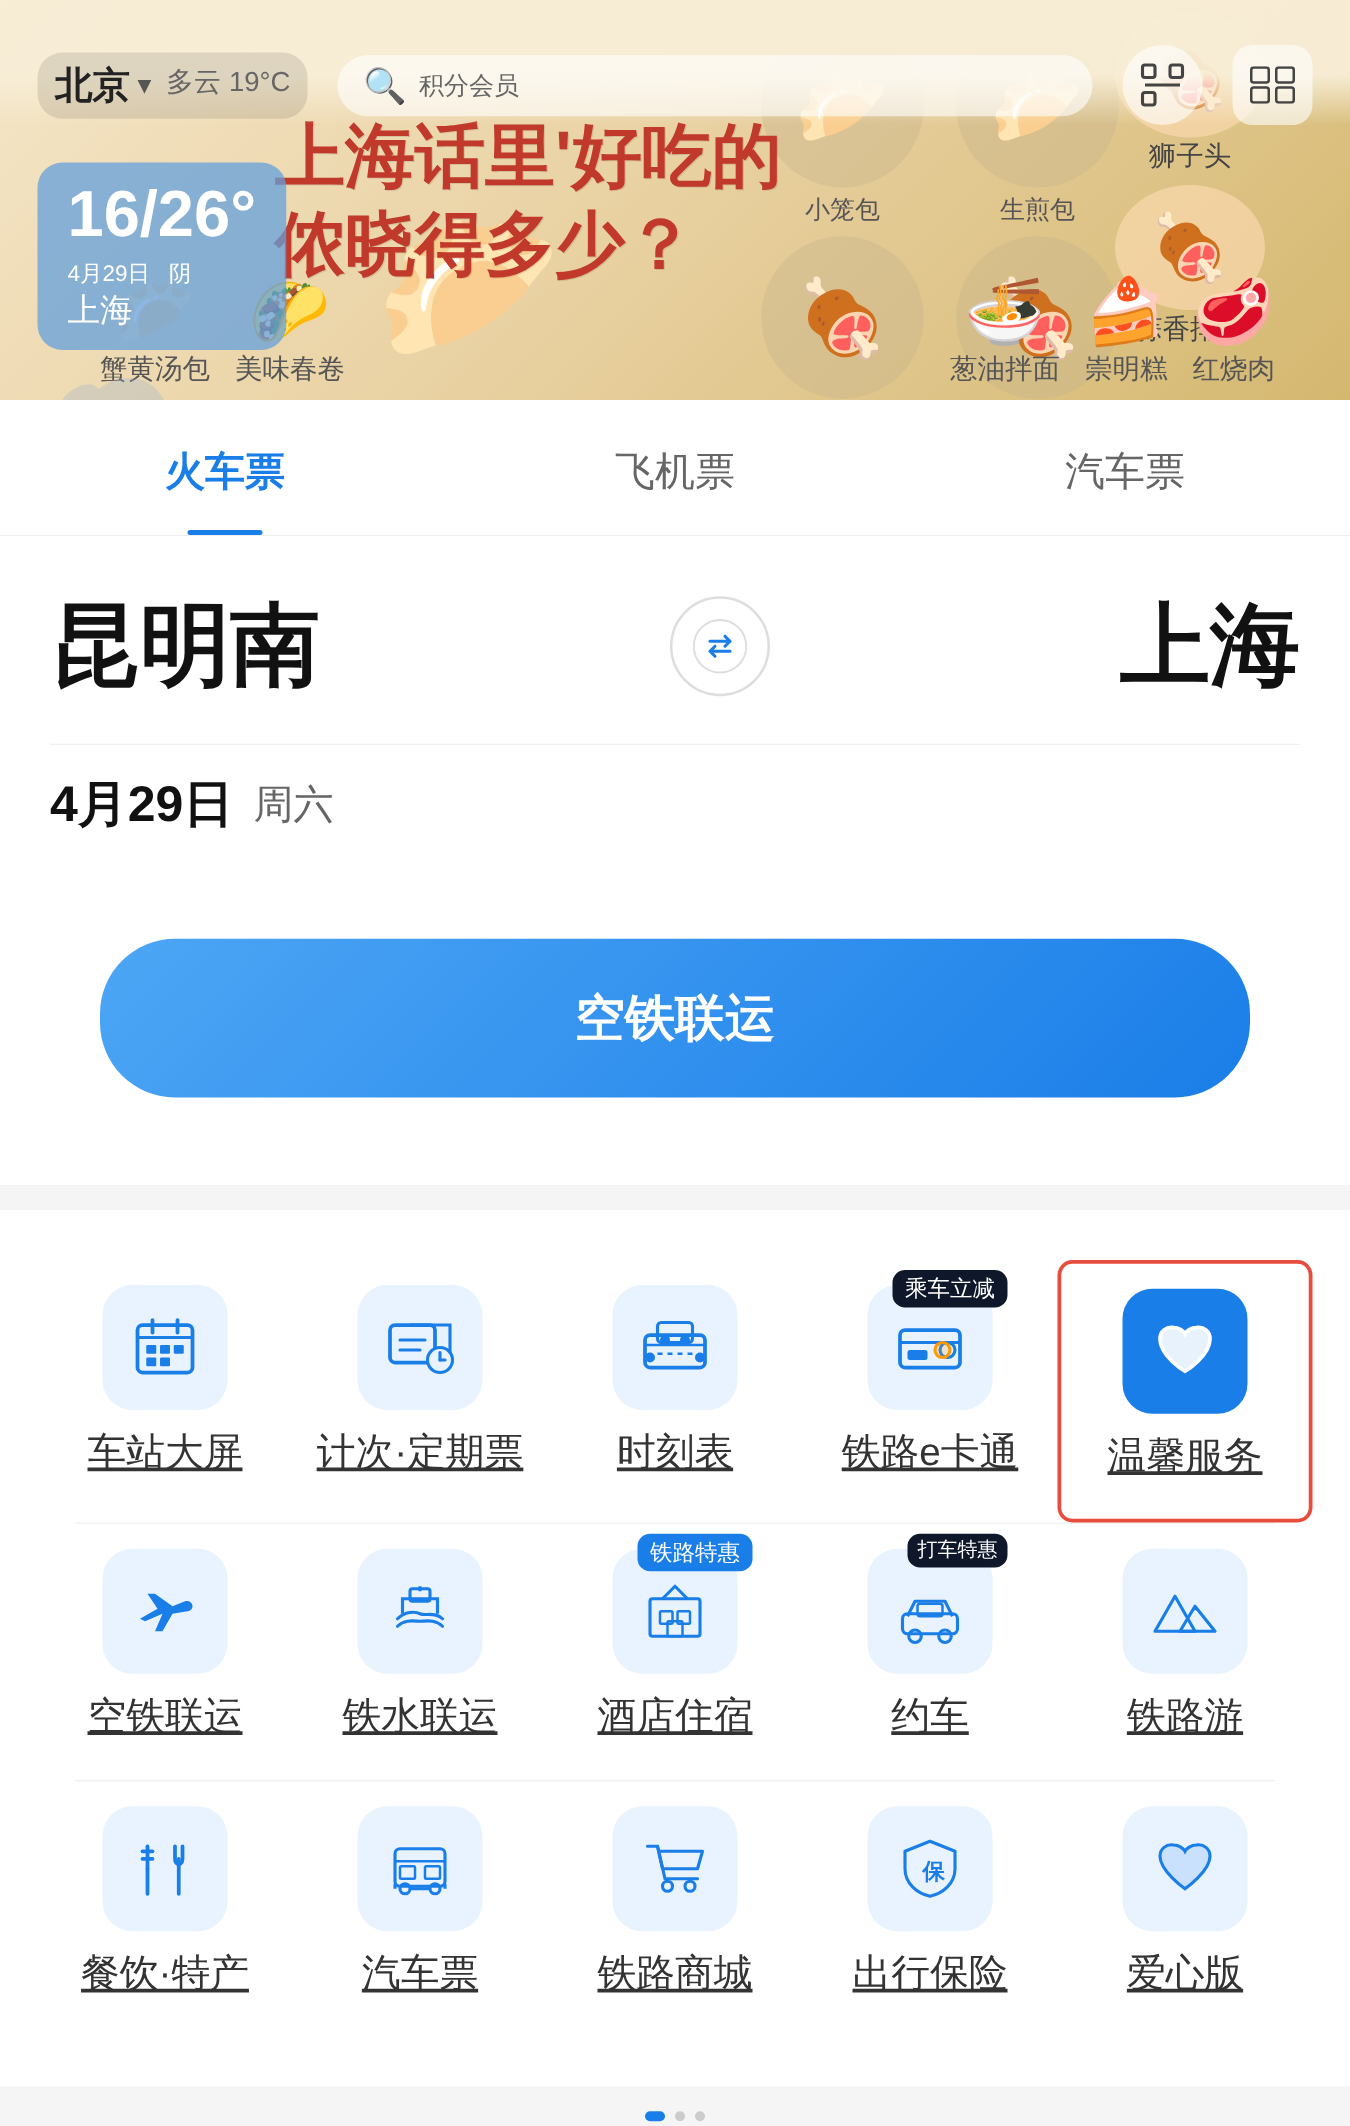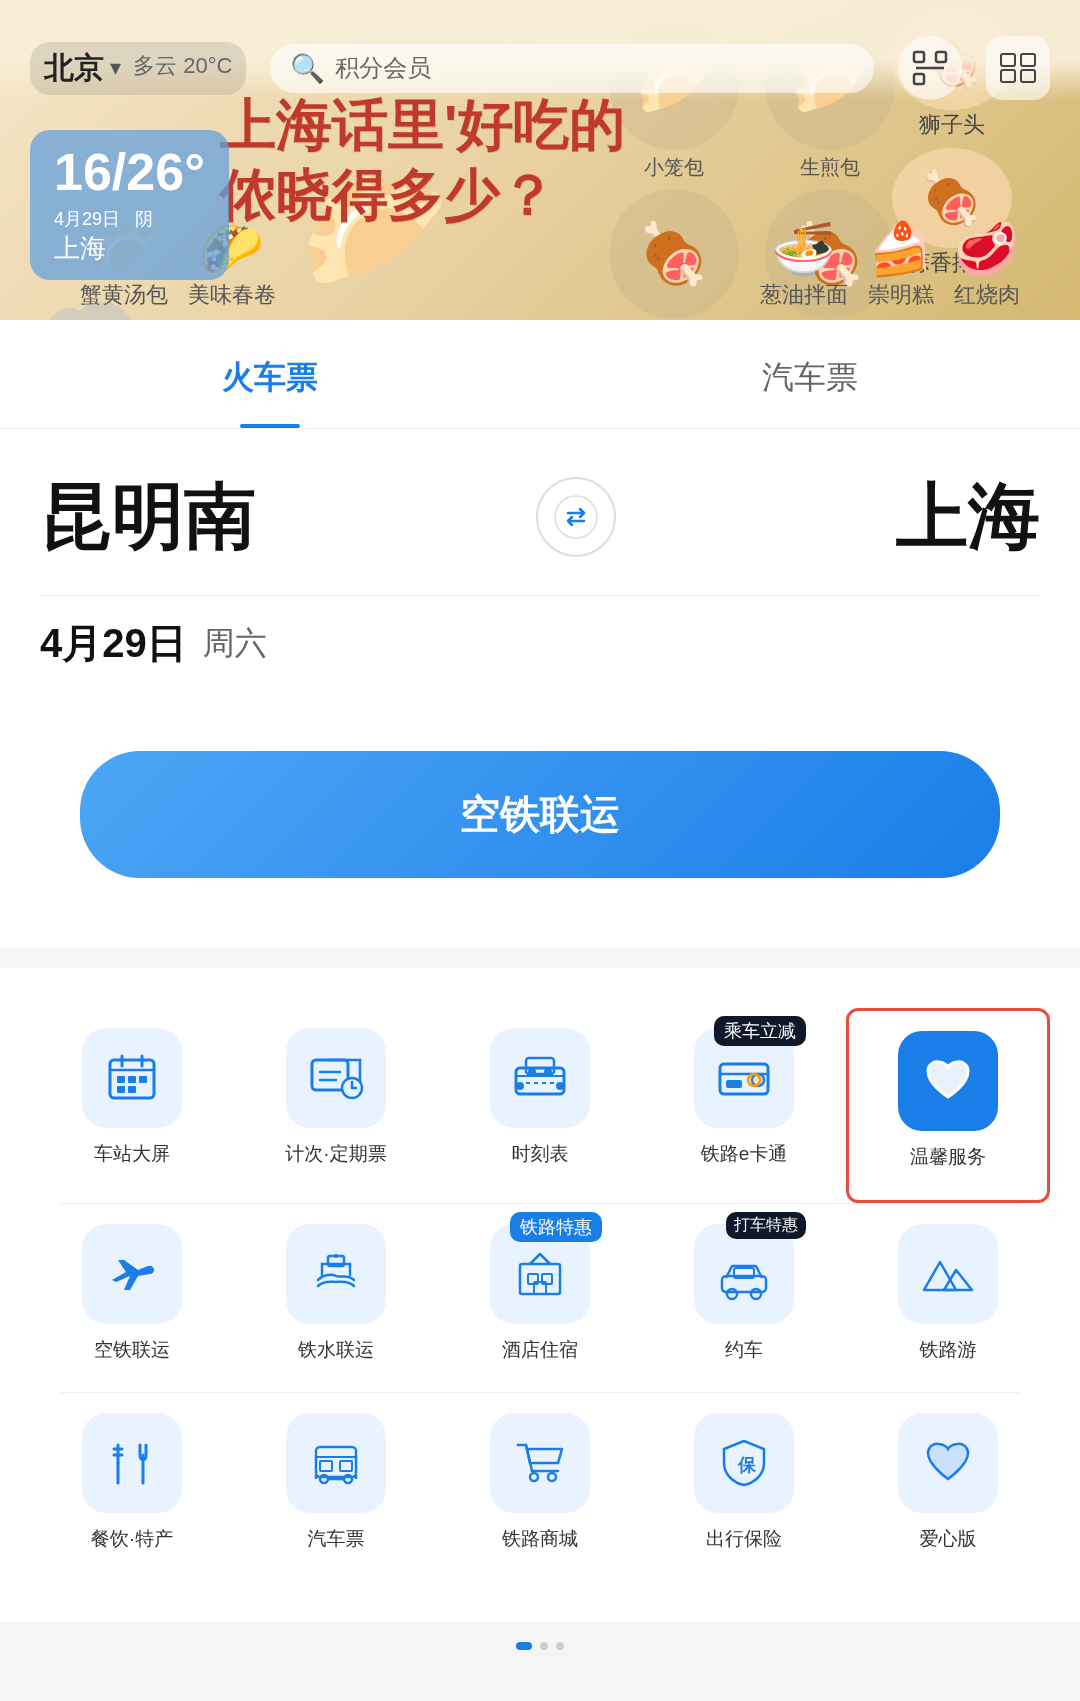--- a/index.html
+++ b/index.html
@@ -171,24 +171,25 @@
       border-radius: 24px;
       background: #e8f3ff;
       display: flex;
       align-items: center;
       justify-content: center;
       font-size: 50px;
       margin-bottom: 14px;
       position: relative;
     }
     .service-label {
-      font-size: 19px;
+      font-size: 31px;
       color: #333;
       text-align: center;
       line-height: 1.3;
+      text-decoration: underline;
     }
     .badge-tag {
       position: absolute;
       top: -12px;
       right: -12px;
       background: #0f172a;
       color: white;
       font-size: 18px;
       padding: 3px 10px;
       border-radius: 10px;
@@ -304,26 +305,26 @@
       </div>
     </div>
   </div>
 
   <div style="position:absolute; top:0; left:0; right:0; display:flex; align-items:center; padding:36px 30px 0; gap:24px; z-index:20; background:linear-gradient(180deg, rgba(248,238,215,0.95) 60%, transparent);">
 
     <div class="location-btn">
       <span style="font-size:30px; font-weight:700; color:#222;">北京</span>
       <span style="font-size:22px; color:#555;">▾</span>
       <br>
-      <span style="font-size:22px; color:#666; display:block; margin-top:-4px;">多云 20°C</span>
+      <span style="font-size:22px; color:#666; display:block; margin-top:-4px;">多云 19°C</span>
     </div>
 
     <div class="search-btn" style="flex:1;">
       <span style="font-size:28px; color:#888;">🔍</span>
-      <span style="font-size:24px; color:#666;">积分会员</span>
+      <span style="font-size:20px; color:#666;">积分会员</span>
     </div>
 
     <div style="width:64px; height:64px; background:rgba(255,255,255,0.6); border-radius:50%; display:flex; align-items:center; justify-content:center; font-size:32px;">
       <svg width="36" height="36" viewBox="0 0 36 36" fill="none">
         <rect x="2" y="2" width="10" height="10" rx="2" stroke="#444" stroke-width="2.5" fill="none"></rect>
         <rect x="24" y="2" width="10" height="10" rx="2" stroke="#444" stroke-width="2.5" fill="none"></rect>
         <rect x="2" y="24" width="10" height="10" rx="2" stroke="#444" stroke-width="2.5" fill="none"></rect>
         <line x1="4" y1="18" x2="32" y2="18" stroke="#444" stroke-width="2.5"></line>
       </svg>
     </div>
@@ -350,20 +351,23 @@
 
   <div style="position:absolute; left:-10px; top:200px; font-size:180px; opacity:0.25; color:#88aad8;">☁</div>
 </div>
 
 <div class="main-content">
 
   <div class="tabs-section">
     <div class="tabs-row">
       <div class="tab-item active">
         <span>火车票</span>
+      </div>
+      <div class="tab-item">
+        <span>飞机票</span>
       </div>
       <div class="tab-item">
         <span>汽车票</span>
       </div>
     </div>
   </div>
 
   <div class="route-section">
     <div class="route-row">
       <div>

